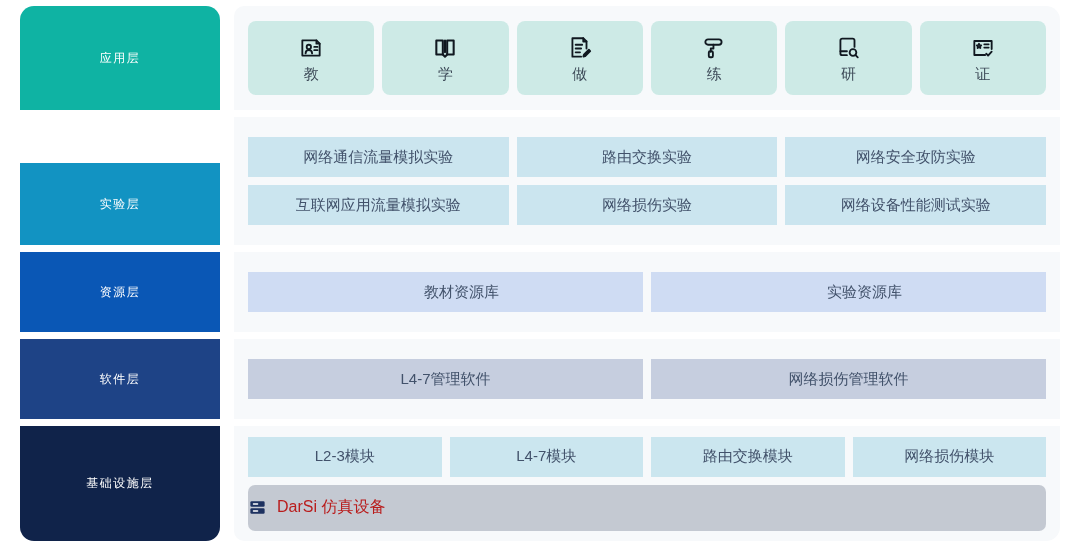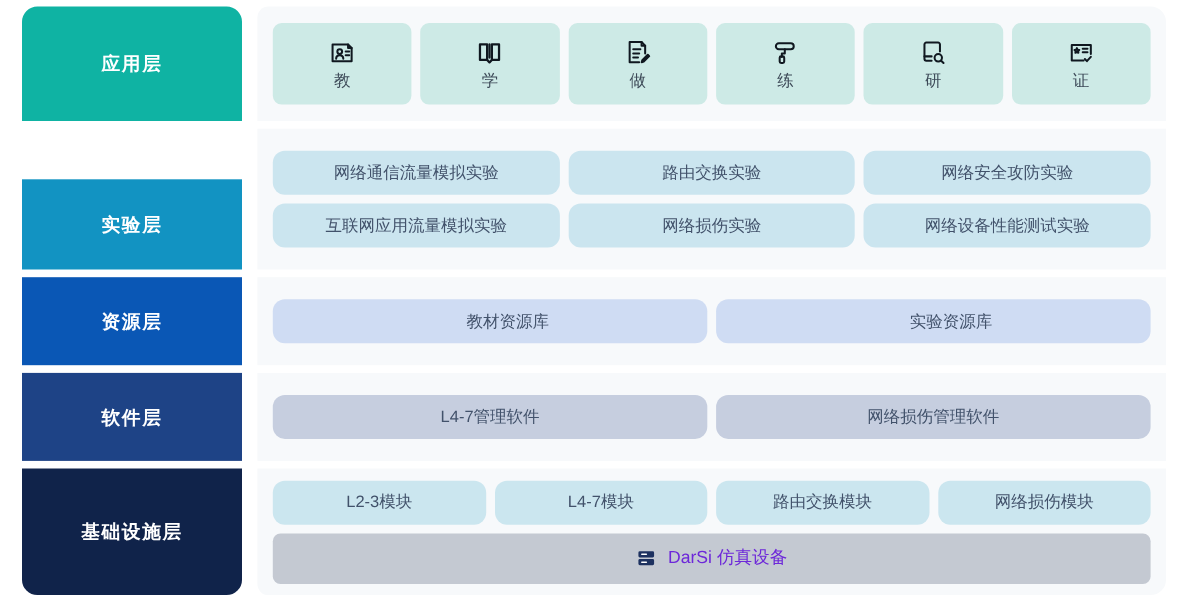--- a/index.html
+++ b/index.html
@@ -32,22 +32,22 @@
     flex: 0 0 auto;
   }
 
   .layer-label {
     width: 200px;
     flex: 0 0 200px;
     display: flex;
     align-items: center;
     justify-content: center;
     color: #ffffff;
-    font-size: 17px;
-    font-weight: bold;
+    font-size: 12px;
+    font-weight: normal;
     letter-spacing: 1.5px;
     box-sizing: border-box;
   }
   .layer:first-child .layer-label {
     border-top-left-radius: 14px;
     border-top-right-radius: 14px;
   }
   .layer:last-child .layer-label {
     border-bottom-left-radius: 14px;
     border-bottom-right-radius: 14px;
@@ -73,21 +73,21 @@
     border-bottom-left-radius: 10px;
   }
 
   .tile-row {
     display: flex;
     gap: 8px;
   }
   .tile {
     flex: 1 1 0;
     box-sizing: border-box;
-    border-radius: 11px;
+    border-radius: 0;
     display: flex;
     align-items: center;
     justify-content: center;
     color: #42526b;
     font-size: 15px;
     text-align: center;
     white-space: nowrap;
   }
 
   
@@ -145,23 +145,23 @@
   .row-inf .mod-tile {
     height: 40px;
     background: #cbe6ef;
   }
   .device-bar {
     height: 46px;
     background: #c4c9d2;
     border-radius: 7px;
     display: flex;
     align-items: center;
-    justify-content: center;
+    justify-content: flex-start;
     gap: 10px;
-    color: #6d28d9;
+    color: #b91c1c;
     font-size: 16px;
   }
   .device-bar .device-icon {
     width: 19px;
     height: 19px;
     display: block;
     color: #1d3160;
   }
   .device-bar .device-icon svg { display: block; width: 19px; height: 19px; }
 </style>

